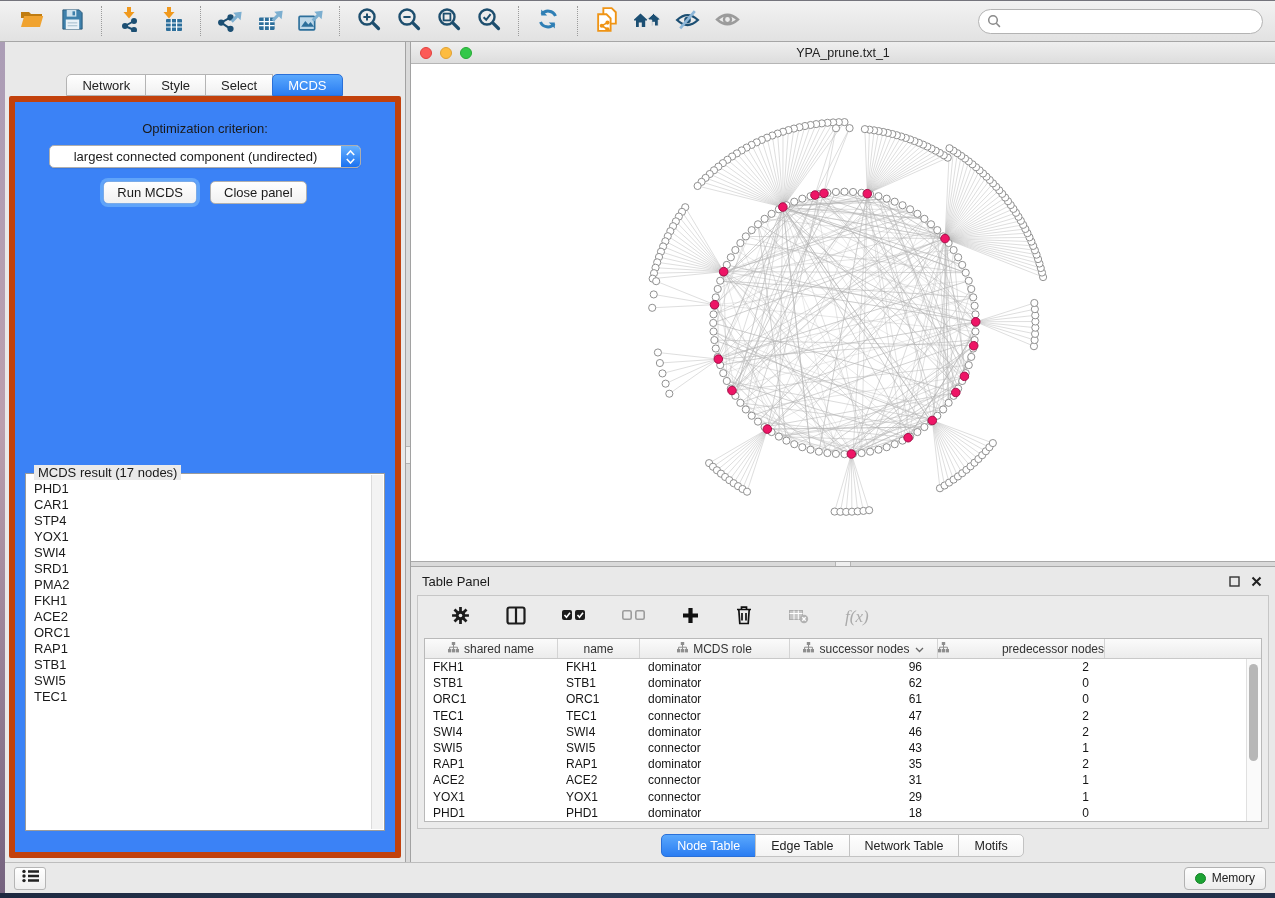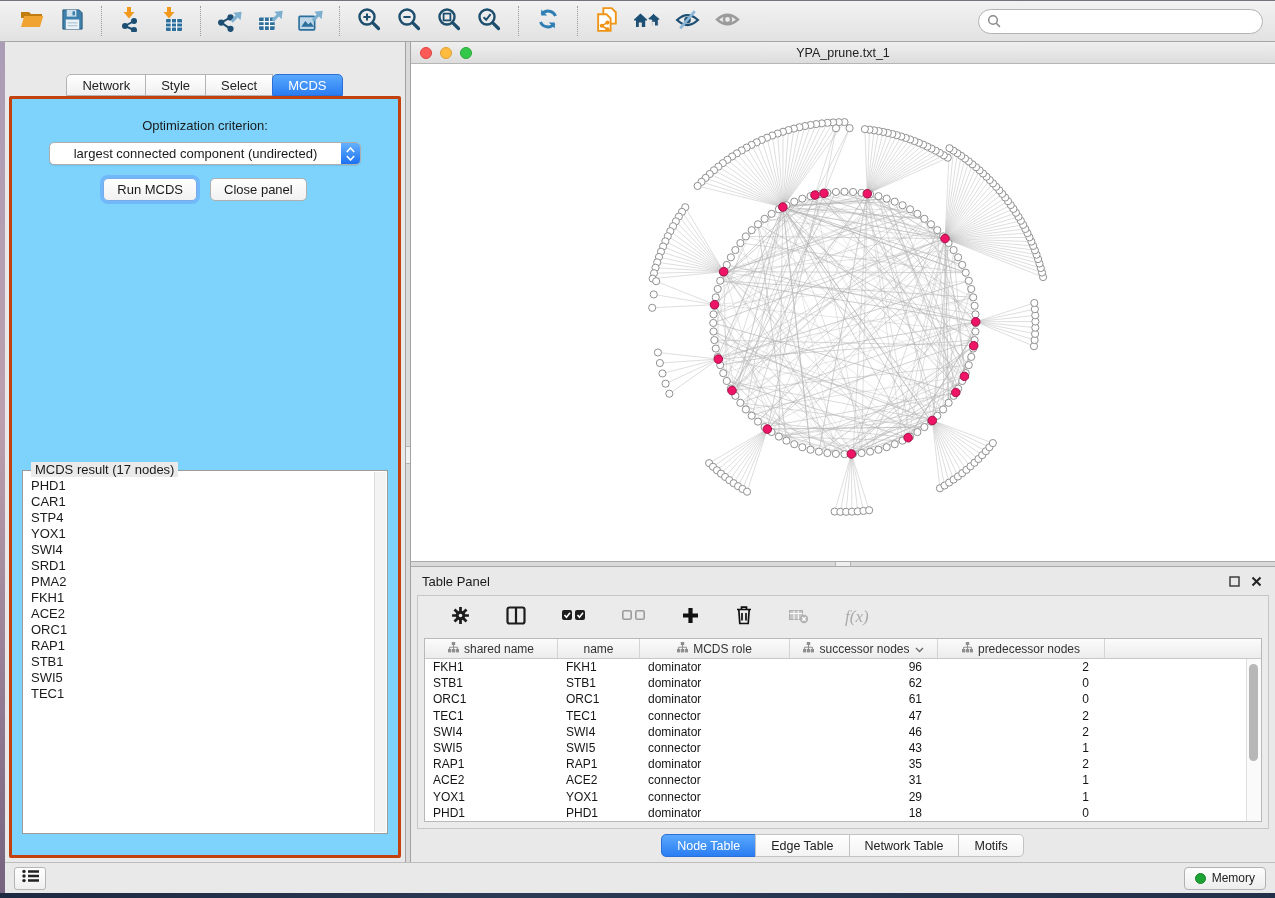--- a/index.html
+++ b/index.html
@@ -21,21 +21,21 @@
   
   .control-panel { width:400px; flex:none; background:#e9e9e9; position:relative; }
   .panel-titlebar { height:28px; display:flex; align-items:center; padding:0 11px; font-size:13px; }
   .panel-titlebar .ttl { flex:1; }
   .win-mini-btn { width:16px; height:16px; display:flex; align-items:center; justify-content:center; margin-left:6px; }
   .cp-tabs { position:absolute; left:0; top:28px; width:100%; height:26px; display:flex; justify-content:center; align-items:flex-end; }
   .cp-tab { height:22px; padding:0 15px; font-size:13px; display:flex; align-items:center; background:linear-gradient(#ffffff,#f0f0f0); border:1px solid #b4b4b4; margin-left:-1px; color:#222; }
   .cp-tab:first-child { border-radius:5px 0 0 0; }
   .cp-tab:last-child  { border-radius:0 5px 0 0; }
   .cp-tab.active { background:linear-gradient(#5aa8fd,#2a7df2); color:#fff; border-color:#2a70d8; border-radius:5px 5px 0 0; }
-  .cp-inner { position:absolute; left:4px; right:4px; top:54px; bottom:4px; background:#7dd3fc; border:3px solid #c2410c; border-radius:2px; }
+  .cp-inner { position:absolute; left:4px; right:4px; top:54px; bottom:4px; background:#3b82f6; border:6px solid #c2410c; border-radius:2px; }
   .opt-label { text-align:center; font-size:13px; margin-top:19px; }
   .select { width:312px; height:23px; margin:9px auto 0; background:#fff; border:1px solid #aeaeae; border-radius:5px; display:flex; align-items:center; box-shadow:0 1px 1px rgba(0,0,0,.08); }
   .select .sel-text { flex:1; text-align:center; font-size:13px; white-space:nowrap; overflow:hidden; }
   .select .stepper { width:19px; height:21px; margin-right:0px; border-radius:0 4px 4px 0; background:linear-gradient(#66b1fe,#1a71f1); display:flex; flex-direction:column; align-items:center; justify-content:center; gap:2px; }
   .btn-row { display:flex; justify-content:center; gap:13px; margin-top:13px; }
   .mac-btn { height:23px; padding:0 13px; background:linear-gradient(#ffffff,#f1f1f1); border:1px solid #b0b0b0; border-radius:5px; font-size:13px; font-family:"Liberation Sans",sans-serif; color:#1a1a1a; }
   .mac-btn.focused { box-shadow:0 0 0 3px rgba(110,175,250,.75); border-color:#7aabe8; }
 
   .result-box { position:absolute; left:10px; right:10px; top:371px; bottom:21px; border:1px solid #9b9b9b; background:#fff; }
   .result-legend { position:absolute; top:-9px; left:8px; background:#eaeaea; padding:0 4px; font-size:13px; }
@@ -1102,21 +1102,21 @@
                       <rect x="3.9" y="7" width="3.2" height="3.4"></rect>
                       <rect x="7.8" y="7" width="3.2" height="3.4"></rect>
                     </g>
                     <path d="M5.5 3v2.2M1.6 7V5.2h7.8V7M5.5 5.2V7" fill="none" stroke="#8e8e8e"></path>
                   </svg></span>
                 <span>successor nodes</span>
                 <span><svg width="9" height="6" viewBox="0 0 9 6">
                     <path d="M1 1l3.5 3.5L8 1" fill="none" stroke="#666" stroke-width="1.3"></path>
                   </svg></span>
               </div>
-              <div class="t-hcell" style="width: 167px;">
+              <div class="t-hcell" style="width: 167px; justify-content: space-between;">
                 <span><svg width="11" height="11" viewBox="0 0 11 11">
                     <g fill="#8e8e8e">
                       <rect x="3.8" y="0" width="3.4" height="3"></rect>
                       <rect x="0" y="7" width="3.2" height="3.4"></rect>
                       <rect x="3.9" y="7" width="3.2" height="3.4"></rect>
                       <rect x="7.8" y="7" width="3.2" height="3.4"></rect>
                     </g>
                     <path d="M5.5 3v2.2M1.6 7V5.2h7.8V7M5.5 5.2V7" fill="none" stroke="#8e8e8e"></path>
                   </svg></span>
                 <span>predecessor nodes</span>

